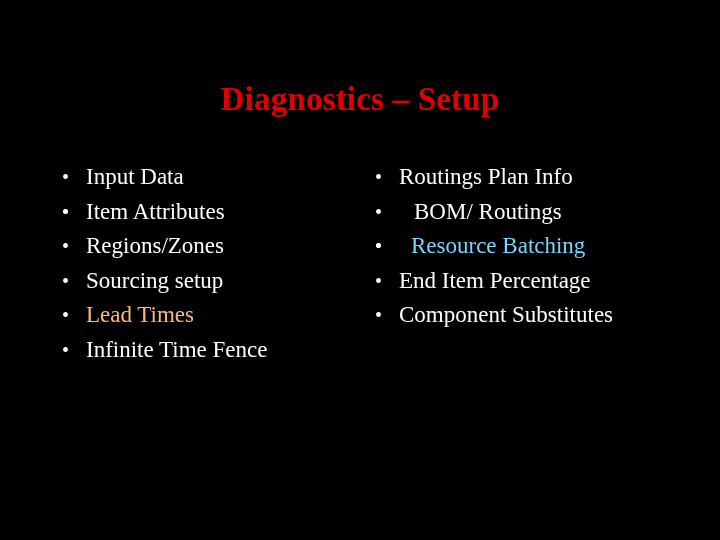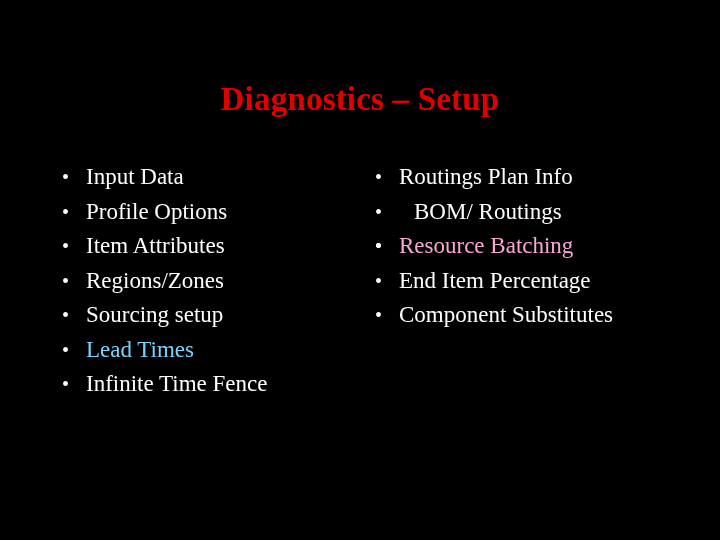--- a/index.html
+++ b/index.html
@@ -106,41 +106,40 @@
     <div class="bullet-column" id="column-left">
       <ul class="bullet-list">
 
         <li class="bullet-item" style="color: rgb(255, 255, 255);">
           <span class="bullet-marker" style="color: rgb(255, 255, 255);">•</span>
           <span class="bullet-text" style="color: rgb(255, 255, 255);">Input Data</span>
         </li>
 
         <li class="bullet-item" style="color: rgb(255, 255, 255);">
           <span class="bullet-marker" style="color: rgb(255, 255, 255);">•</span>
-          <span class="bullet-text" style="color: rgb(255, 255, 255);">Profile Options</span>
         </li>
 
         <li class="bullet-item" style="color: rgb(255, 255, 255);">
           <span class="bullet-marker" style="color: rgb(255, 255, 255);">•</span>
           <span class="bullet-text" style="color: rgb(255, 255, 255);">Item Attributes</span>
         </li>
 
         <li class="bullet-item" style="color: rgb(255, 255, 255);">
           <span class="bullet-marker" style="color: rgb(255, 255, 255);">•</span>
           <span class="bullet-text" style="color: rgb(255, 255, 255);">Regions/Zones</span>
         </li>
 
         <li class="bullet-item" style="color: rgb(255, 255, 255);">
           <span class="bullet-marker" style="color: rgb(255, 255, 255);">•</span>
           <span class="bullet-text" style="color: rgb(255, 255, 255);">Sourcing setup</span>
         </li>
 
         <li class="bullet-item" style="color: rgb(255, 255, 255);">
           <span class="bullet-marker" style="color: rgb(255, 255, 255);">•</span>
-          <span class="bullet-text" style="color: #7dd3fc;">Lead Times</span>
+          <span class="bullet-text" style="color: #fdba74;">Lead Times</span>
         </li>
 
         <li class="bullet-item" style="color: rgb(255, 255, 255);">
           <span class="bullet-marker" style="color: rgb(255, 255, 255);">•</span>
           <span class="bullet-text" style="color: rgb(255, 255, 255);">Infinite Time Fence</span>
         </li>
 
       </ul>
     </div>
 
@@ -156,21 +155,21 @@
           <span class="bullet-marker" style="color: rgb(255, 255, 255);">•</span>
           <span class="bullet-text" style="color: rgb(255, 255, 255); margin-left: 15px;">BOM/ Routings</span>
         </li>
 
         <li class="bullet-item wrap" style="color: rgb(255, 255, 255);">
           <span class="bullet-marker" style="color: rgb(255, 255, 255);">•</span>
         </li>
 
         <li class="bullet-item" style="color: rgb(255, 255, 255);">
           <span class="bullet-marker" style="color: rgb(255, 255, 255);">•</span>
-          <span class="bullet-text" style="color: #f9a8d4;">Resource Batching</span>
+          <span class="bullet-text" style="color: #7dd3fc; margin-left: 12px;">Resource Batching</span>
         </li>
 
         <li class="bullet-item" style="color: rgb(255, 255, 255);">
           <span class="bullet-marker" style="color: rgb(255, 255, 255);">•</span>
           <span class="bullet-text" style="color: rgb(255, 255, 255);">End Item Percentage</span>
         </li>
 
         <li class="bullet-item" style="color: rgb(255, 255, 255);">
           <span class="bullet-marker" style="color: rgb(255, 255, 255);">•</span>
           <span class="bullet-text" style="color: rgb(255, 255, 255);">Component Substitutes</span>

